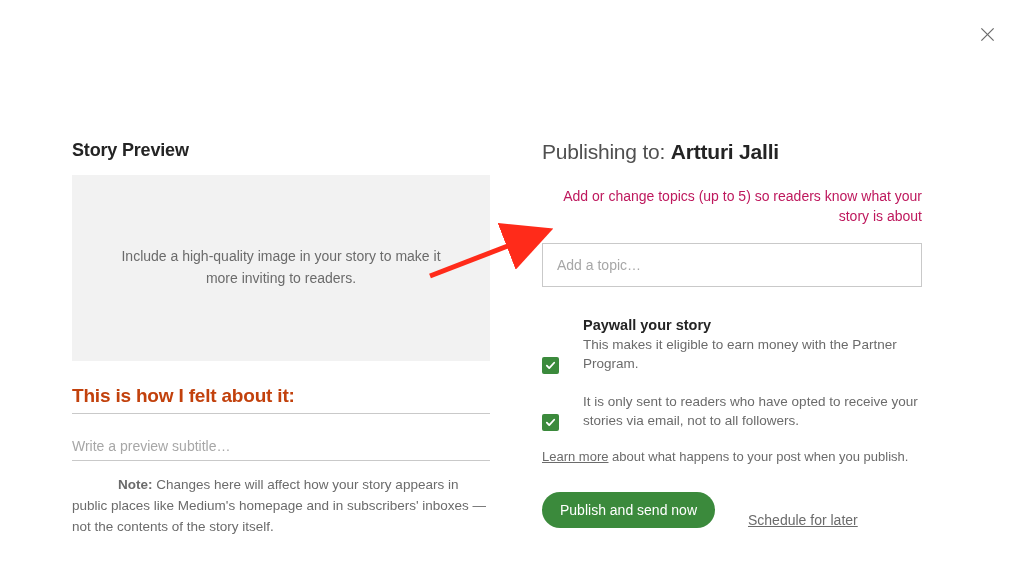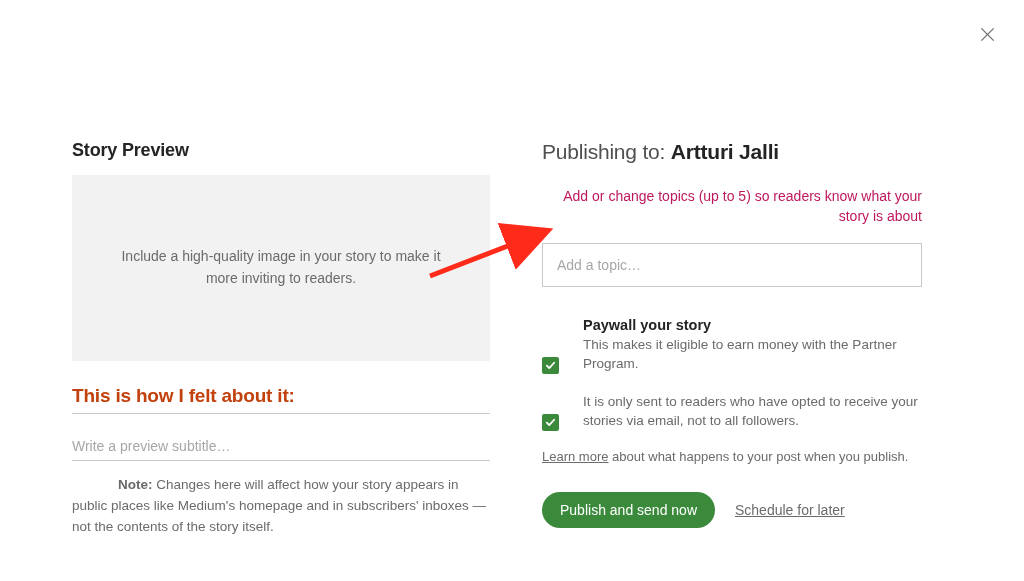--- a/index.html
+++ b/index.html
@@ -34,21 +34,21 @@
 
   .check-row { display: flex; align-items: flex-end; gap: 24px; margin-bottom: 18px; }
   .checkbox { width: 17px; height: 17px; flex: none; background: #3b8a3c; border-radius: 2px; display: flex; align-items: center; justify-content: center; margin-top: 2px; cursor: pointer; }
   .checkbox svg { display:block; }
   .check-text .chk-title { font-size: 14.5px; font-weight: 700; color: #242424; margin-bottom: 2px; }
   .check-text .chk-sub { font-size: 13.5px; color: #6b6b6b; line-height: 1.45; }
 
   .learn-line { font-size: 13px; color: #6b6b6b; margin-top: 10px; margin-bottom: 28px; }
   .learn-line a { color: #6b6b6b; text-decoration: underline; cursor: pointer; }
 
-  .actions { display: flex; align-items: center; gap: 20px; }
+  .actions { display: flex; align-items: flex-end; gap: 33px; }
   .publish-btn { background: #3b8a3c; color: #fff; font-size: 14px; border: none; padding: 10px 18px; border-radius: 20px; cursor: pointer; }
   .schedule { font-size: 14px; color: #6b6b6b; cursor: pointer; text-decoration: underline; }
 
   .arrow-annot { position: absolute; left: 426px; top: 202px; pointer-events: none; }
 </style>
 </head>
 <body>
 
 <div class="container">
 

